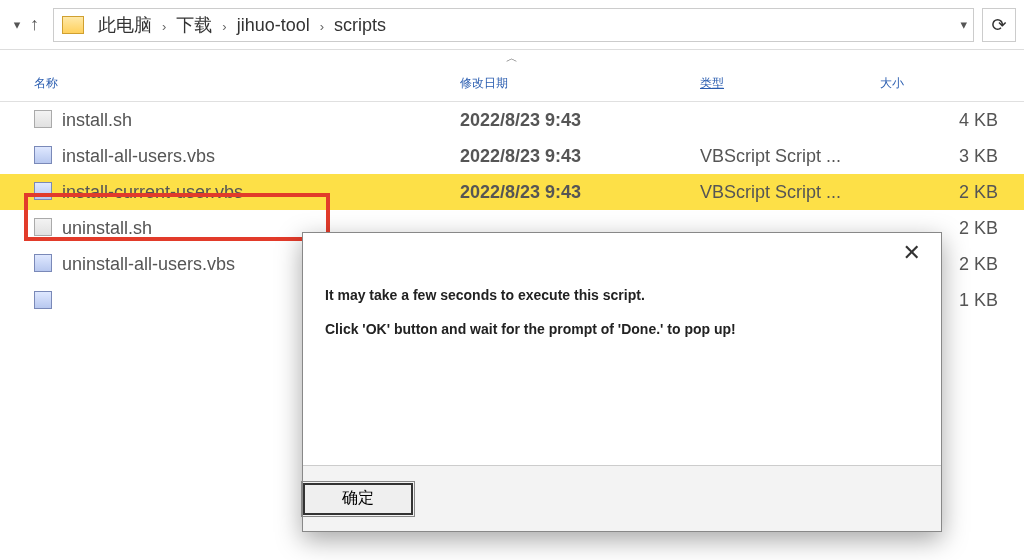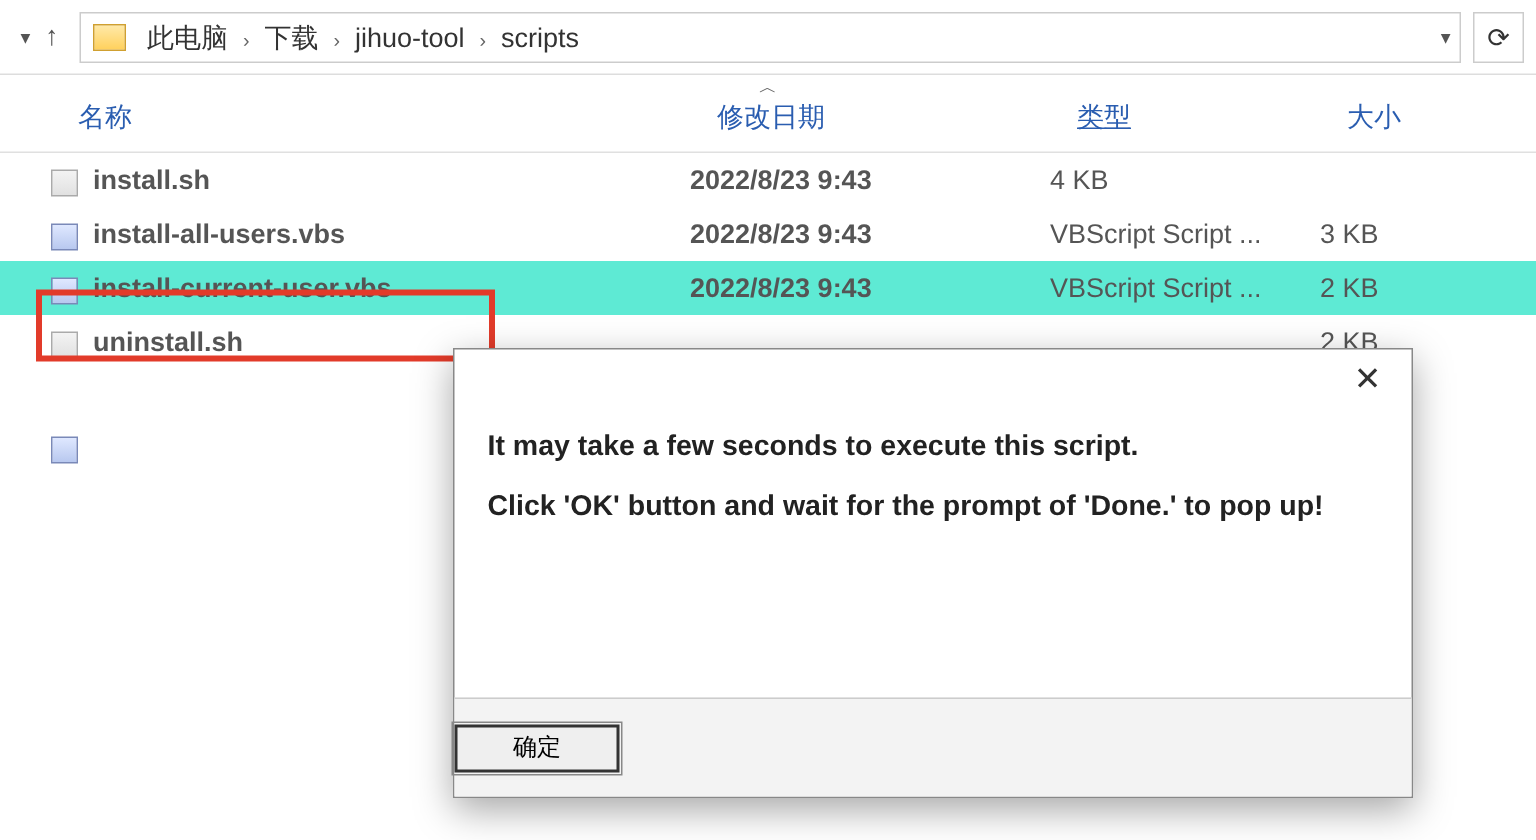--- a/index.html
+++ b/index.html
@@ -37,54 +37,53 @@
     position:absolute; right:6px; color:#555; font-size:13px; cursor:pointer;
   }
   .refresh {
     width:34px; height:34px; border:1px solid #ccc; margin-left:2px;
     display:flex; align-items:center; justify-content:center; font-size:18px; color:#333; cursor:pointer;
   }
   .coltoggle {
     height:16px; text-align:center; color:#666; font-size:12px;
   }
   .header {
-    display:flex; height:36px; font-size:18px; color:#2a5db0;
+    display:flex; height:36px; align-items:center; font-size:12px; color:#2a5db0;
     border-bottom:1px solid #e0e0e0;
-    padding-left:18px;
   }
   .col-name { width:460px; padding-left:34px;}
   .col-date { width:240px; }
   .col-type { width:180px;text-decoration:underline; }
   .col-size { flex:1; padding-right:26px; text-align:left;}
   .row {
     display:flex; height:36px; align-items:center; font-size:18px; color:#555;
   }
-  .row .cell-name { width:460px; padding-left:34px; display:flex; align-items:flex-end;font-weight:bold;}
+  .row .cell-name { width:460px; padding-left:34px; display:flex; align-items:flex-start;}
   .row .cell-date { width:240px;font-weight:bold; }
   .row .cell-type { width:180px; white-space:nowrap; overflow:hidden; text-overflow:clip;}
-  .row .cell-size { flex:1; padding-right:11px; }
+  .row .cell-size { flex:1; padding-right:26px; text-align:right;}
   .file-icon {
     width:18px; height:18px; border:1px solid #999; background:#fff; margin-right:10px;
     position:relative; flex-shrink:0;
   }
   .vbs-icon { background:linear-gradient(#dfe8ff,#b8c8ef); border-color:#7a89b8;}
   .sh-icon { background:linear-gradient(#f3f3f3,#e1e1e1); border-color:#aaa;}
-  .selected { background:#5eead4; }
+  .selected { background:#fde047; }
   .highlight-box {
     position:absolute; border:4px solid #e23b2a; pointer-events:none;
     left:24px; top:193px; width:306px; height:48px;
   }
   .dialog {
     position:absolute; left:302px; top:232px; width:640px; height:300px;
     background:#fff; border:1px solid #888; box-shadow:0 8px 24px rgba(0,0,0,.35);
     display:flex; flex-direction:column;
   }
   .dialog-head { height:40px; display:flex; justify-content:flex-end; align-items:center; padding-right:10px;}
   .close { font-size:22px; color:#333; cursor:pointer; padding:4px 10px;}
-  .dialog-body { flex:1; padding:0 22px; font-size:19px; color:#222;}
+  .dialog-body { flex:1; padding:0 22px; font-size:14px; color:#222;}
   .dialog-body p { margin:14px 0 18px; font-weight:600;}
   .dialog-foot { height:66px; display:flex; justify-content:flex-start; align-items:center; padding-right:22px; border-top:1px solid #ccc; background:#f3f3f3;}
   .ok-btn {
     min-width:110px; height:32px; border:2px solid #333; outline:1px solid #888; outline-offset:1px;
     background:#efefef; font-size:16px; cursor:pointer;
   }
 </style>
 </head>
 <body>
 
@@ -138,20 +137,24 @@
     <div class="row">
       <div class="cell-name">
         <span class="file-icon sh-icon"></span>
         <span>uninstall.sh</span>
       </div>
       <div class="cell-date"></div>
       <div class="cell-type"></div>
       <div class="cell-size">2 KB</div>
     </div>
     <div class="row">
+      <div class="cell-name">
+        <span class="file-icon vbs-icon"></span>
+        <span>uninstall-all-users.vbs</span>
+      </div>
       <div class="cell-date"></div>
       <div class="cell-type"></div>
       <div class="cell-size">2 KB</div>
     </div>
     <div class="row">
       <div class="cell-name">
         <span class="file-icon vbs-icon"></span>
       </div>
       <div class="cell-date"></div>
       <div class="cell-type"></div>

